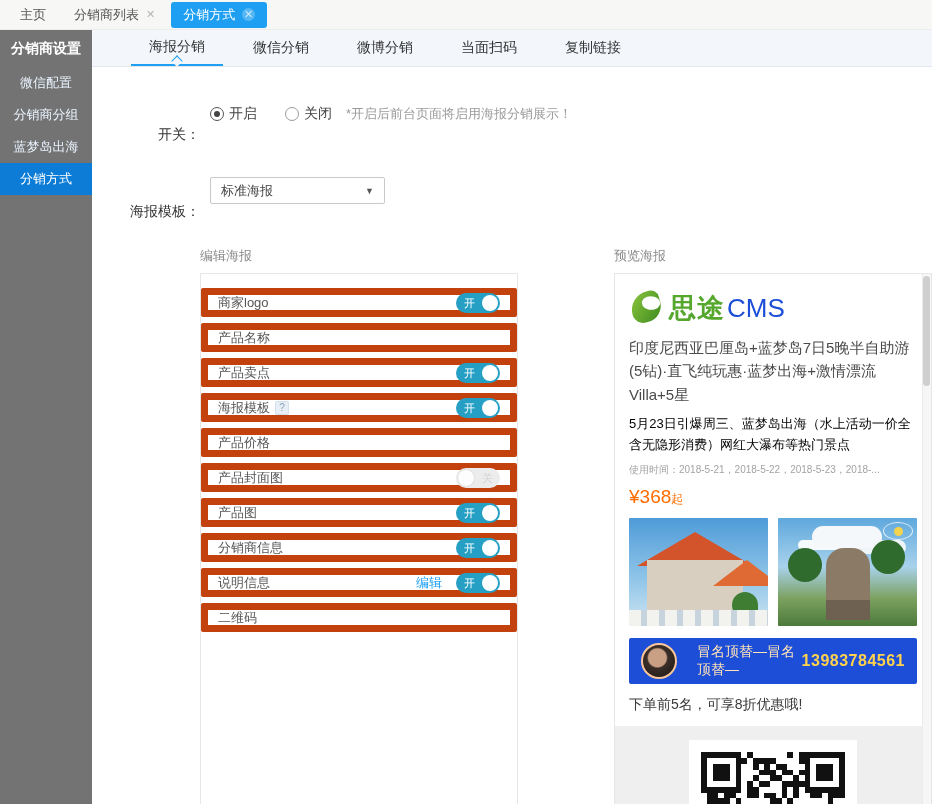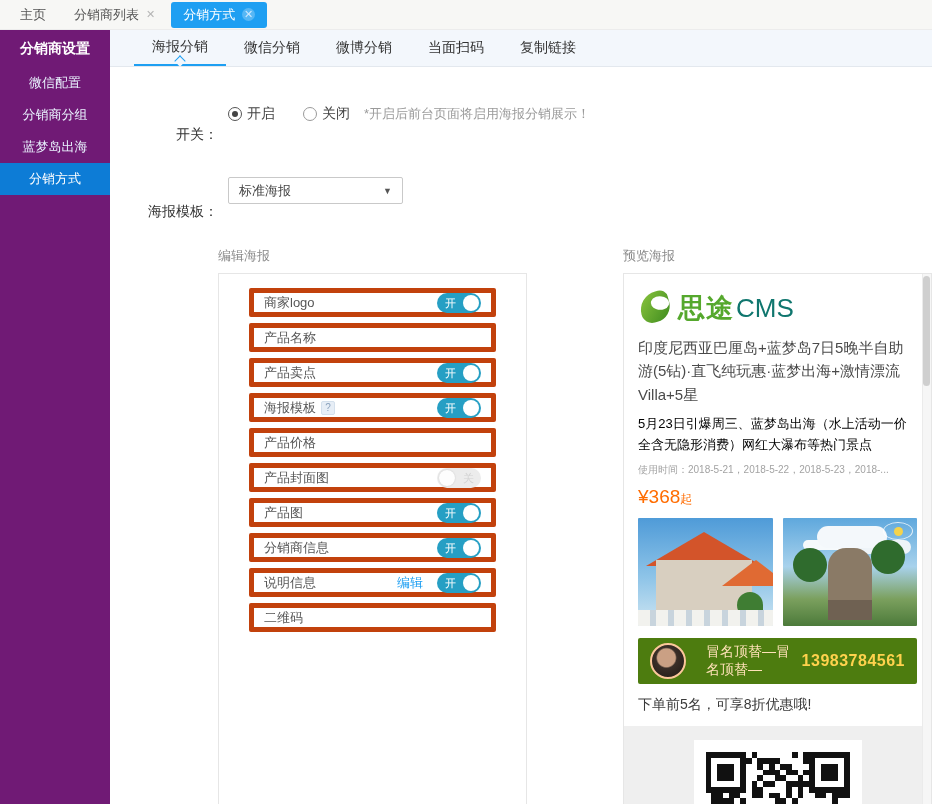--- a/index.html
+++ b/index.html
@@ -8,29 +8,29 @@
 
   
   .topbar { height:30px; background:#f7f7f5; display:flex; align-items:center; padding-left:8px; gap:4px; border-bottom:1px solid #ececec; }
   .ptab { display:flex; align-items:center; gap:7px; font-size:13px; color:#555; padding:4px 12px; border-radius:3px; cursor:default; }
   .ptab .x { font-size:11px; color:#b5b5b5; line-height:1; }
   .ptab.active { background:#1e9ff2; color:#fff; }
   .ptab.active .x { color:#cfe9ff; background:rgba(255,255,255,.25); border-radius:50%; width:13px; height:13px; text-align:center; line-height:13px; }
 
   
   .main { display:flex; height:774px; }
-  .sidebar { width:110px; background:#701a75; flex-shrink:0; }
+  .sidebar { width:92px; background:#737373; flex-shrink:0; }
   .sb-header { height:37px; display:flex; align-items:center; justify-content:center; color:#fff; font-size:14px; font-weight:bold; }
   .sb-item { height:32px; display:flex; align-items:center; justify-content:center; color:#eaf4ff; font-size:13px; cursor:pointer; }
   .sb-item.active { background:#0d7cd6; color:#fff; }
 
   .content { flex:1; background:#fff; overflow:hidden; }
 
   
-  .navtabs { height:37px; background:#f3f7fc; border-bottom:1px solid #e3e8ee; display:flex; align-items:stretch; padding-left:24px; gap:0; }
+  .navtabs { height:37px; background:#f3f7fc; border-bottom:1px solid #e3e8ee; display:flex; align-items:stretch; padding-left:39px; gap:12px; }
   .ntab { position:relative; display:flex; align-items:center; padding:0 18px; font-size:14px; color:#333; cursor:pointer; }
   .ntab.active { border-bottom:2px solid #1e9ff2; }
   .ntab.active::after { content:""; position:absolute; left:50%; bottom:-1px; width:7px; height:7px; background:#f3f7fc; border-left:1px solid #1e9ff2; border-top:1px solid #1e9ff2; transform:translateX(-50%) rotate(45deg); }
 
   
   .form { padding:16px 0 0 0; }
   .frow { display:flex; align-items:center; margin-bottom:16px; font-size:14px; }
   .flabel { width:108px; text-align:right; color:#333; flex-shrink:0;margin-top:43px; }
   .radio { display:flex; align-items:center; gap:5px; margin-left:10px; color:#444; cursor:pointer; }
   .radio + .radio { margin-left:28px; }
@@ -41,41 +41,41 @@
   .select { margin-left:10px; width:175px; height:27px; border:1px solid #c9c9c9; border-radius:2px; background:#fff; display:flex; align-items:center; justify-content:space-between; padding:0 10px; font-size:13px; color:#444; cursor:pointer; }
   .select .arrow { font-size:9px; color:#555; }
 
   
   .cols { display:flex; padding-left:108px; gap:96px; }
   .col { width:325px; }
   .col-title { font-size:13px; color:#8a8a8a; margin:10px 0 8px 0; }
   .panel { border:1px solid #e6e6e6; background:#fff; height:596px; overflow:hidden; position:relative; }
 
   
-  .erow { height:29px; margin:6px 30px; border:5px solid #c2410c; border-radius:2px; display:flex; align-items:center; padding:0 10px; font-size:13px; color:#555; background:#fff; }
+  .erow { height:29px; margin:6px 0; border:7px solid #c2410c; border-radius:2px; display:flex; align-items:center; padding:0 10px; font-size:13px; color:#555; background:#fff; }
   .erow:first-child { margin-top:14px; }
   .erow .sp { flex:1; }
   .help { width:14px; height:14px; margin-left:5px; background:#e7eef6; color:#8aa2bd; border:1px solid #d4e0ec; font-size:10px; line-height:12px; text-align:center; border-radius:2px; }
   .editlink { color:#1e9ff2; font-size:13px; margin-right:14px; cursor:pointer; }
   .switch { width:44px; height:20px; border-radius:10px; position:relative; flex-shrink:0; cursor:pointer; }
   .switch.on { background:#269fc4; }
   .switch.on .knob { position:absolute; right:2px; top:2px; width:16px; height:16px; border-radius:50%; background:#fff; }
   .switch.on .st { position:absolute; left:8px; top:3px; font-size:11px; color:#fff; }
   .switch.off { background:#ececec; }
   .switch.off .knob { position:absolute; left:2px; top:2px; width:16px; height:16px; border-radius:50%; background:#fdfdfd; box-shadow:0 0 2px rgba(0,0,0,.15); }
   .switch.off .st { position:absolute; right:7px; top:3px; font-size:11px; color:#d3d3d3; }
 
   
   .pv { padding:12px 14px 0 14px; }
   .logo-row { display:flex; align-items:center; margin:4px 0 10px 0; }
   .logo-ic { width:36px; height:36px; margin-right:4px; position:relative; }
   .logo-ic .leaf1 { position:absolute; left:2px; top:2px; width:30px; height:30px; border-radius:70% 30% 60% 40%; background:linear-gradient(135deg,#8dc63f,#3c8a1e); transform:rotate(-15deg); }
   .logo-ic .leaf2 { position:absolute; left:13px; top:6px; width:18px; height:14px; border-radius:60% 40% 60% 40%; background:#fff; transform:rotate(20deg); }
   .brand { font-size:27px; font-weight:bold; color:#55a82d; letter-spacing:1px; }
-  .brand-suffix { font-size:26px; color:#0f766e; margin-left:2px; }
+  .brand-suffix { font-size:26px; color:#1d4ed8; margin-left:2px; }
   .pv-title { font-size:15px; color:#4a4a4a; line-height:1.55; margin-bottom:8px; }
   .pv-sub { font-size:13px; color:#000000; line-height:1.6; margin-bottom:8px; }
   .pv-time { font-size:10px; color:#a3a3a3; margin-bottom:9px; }
   .pv-price { margin-bottom:10px; }
   .pv-price .p { font-size:19px; color:#ff6c00; }
   .pv-price .q { font-size:12px; color:#ff6c00; }
 
   .imgs { display:flex; gap:10px; margin-bottom:12px; }
   .ph { flex:1; height:108px; position:relative; overflow:hidden; border-radius:1px; }
   .ph-a { background:linear-gradient(180deg,#4f9bd8 0%,#8ec4e8 55%,#cfe6f2 100%); }
@@ -86,21 +86,21 @@
   .ph-a .palm { position:absolute; right:10px; bottom:8px; width:26px; height:26px; border-radius:50% 50% 10% 50%; background:#3f7d33; }
   .ph-b { background:linear-gradient(180deg,#5fa8dd 0%,#a8d2ec 45%,#7ba05e 75%,#4c7a3a 100%); }
   .ph-b .cloud { position:absolute; left:34px; top:8px; width:70px; height:22px; border-radius:12px; background:#f4f8fb; box-shadow:28px 10px 0 -4px #eef4f8, -20px 8px 0 -6px #f6fafc; }
   .ph-b .gate { position:absolute; left:50%; transform:translateX(-50%); bottom:6px; width:44px; height:72px; background:#8a7a66; border-radius:18px 18px 0 0; box-shadow:inset 0 -20px 0 #6f6152; }
   .ph-b .palm1,.ph-b .palm2 { position:absolute; width:34px; height:34px; border-radius:50%; background:#2f6b2d; }
   .ph-b .palm1 { left:10px; top:30px; }
   .ph-b .palm2 { right:12px; top:22px; }
   .ph-b .mark { position:absolute; right:4px; top:4px; width:30px; height:18px; border-radius:50%; border:1px solid rgba(255,255,255,.8); }
   .ph-b .mark::after { content:""; position:absolute; left:10px; top:4px; width:9px; height:9px; border-radius:50%; background:#f5d34c; }
 
-  .dist-bar { height:46px; background:#4d7c0f; border-radius:2px; display:flex; align-items:center; padding:12px 12px; margin-bottom:12px; }
+  .dist-bar { height:46px; background:#1d4ed8; border-radius:2px; display:flex; align-items:center; padding:12px 12px; margin-bottom:12px; }
   .avatar { width:36px; height:36px; border-radius:50%; border:2px solid #fbc79a; background:radial-gradient(circle at 45% 40%, #caa084 0 34%, #3a2e28 40%, #1d1713 100%); flex-shrink:0; }
   .dist-name { margin-left:20px; font-size:14px; color:#ffe2b8; }
   .dist-phone { margin-left:auto; font-size:16px; color:#ffd24d; font-weight:bold; letter-spacing:.5px; }
 
   .promo { font-size:14px; color:#3a3a3a; margin-bottom:12px; }
 
   .qr-zone { margin:0 -14px; background:#efefef; padding:14px 0 0 0; display:flex; justify-content:center; height:160px; }
   .qr-card { background:#fff; padding:12px; width:168px; height:168px; position:relative; }
   .qr-grid { width:144px; height:144px; display:grid; grid-template-columns:repeat(25,1fr); grid-template-rows:repeat(25,1fr); }
   .qr-grid i { background:#fff; }

